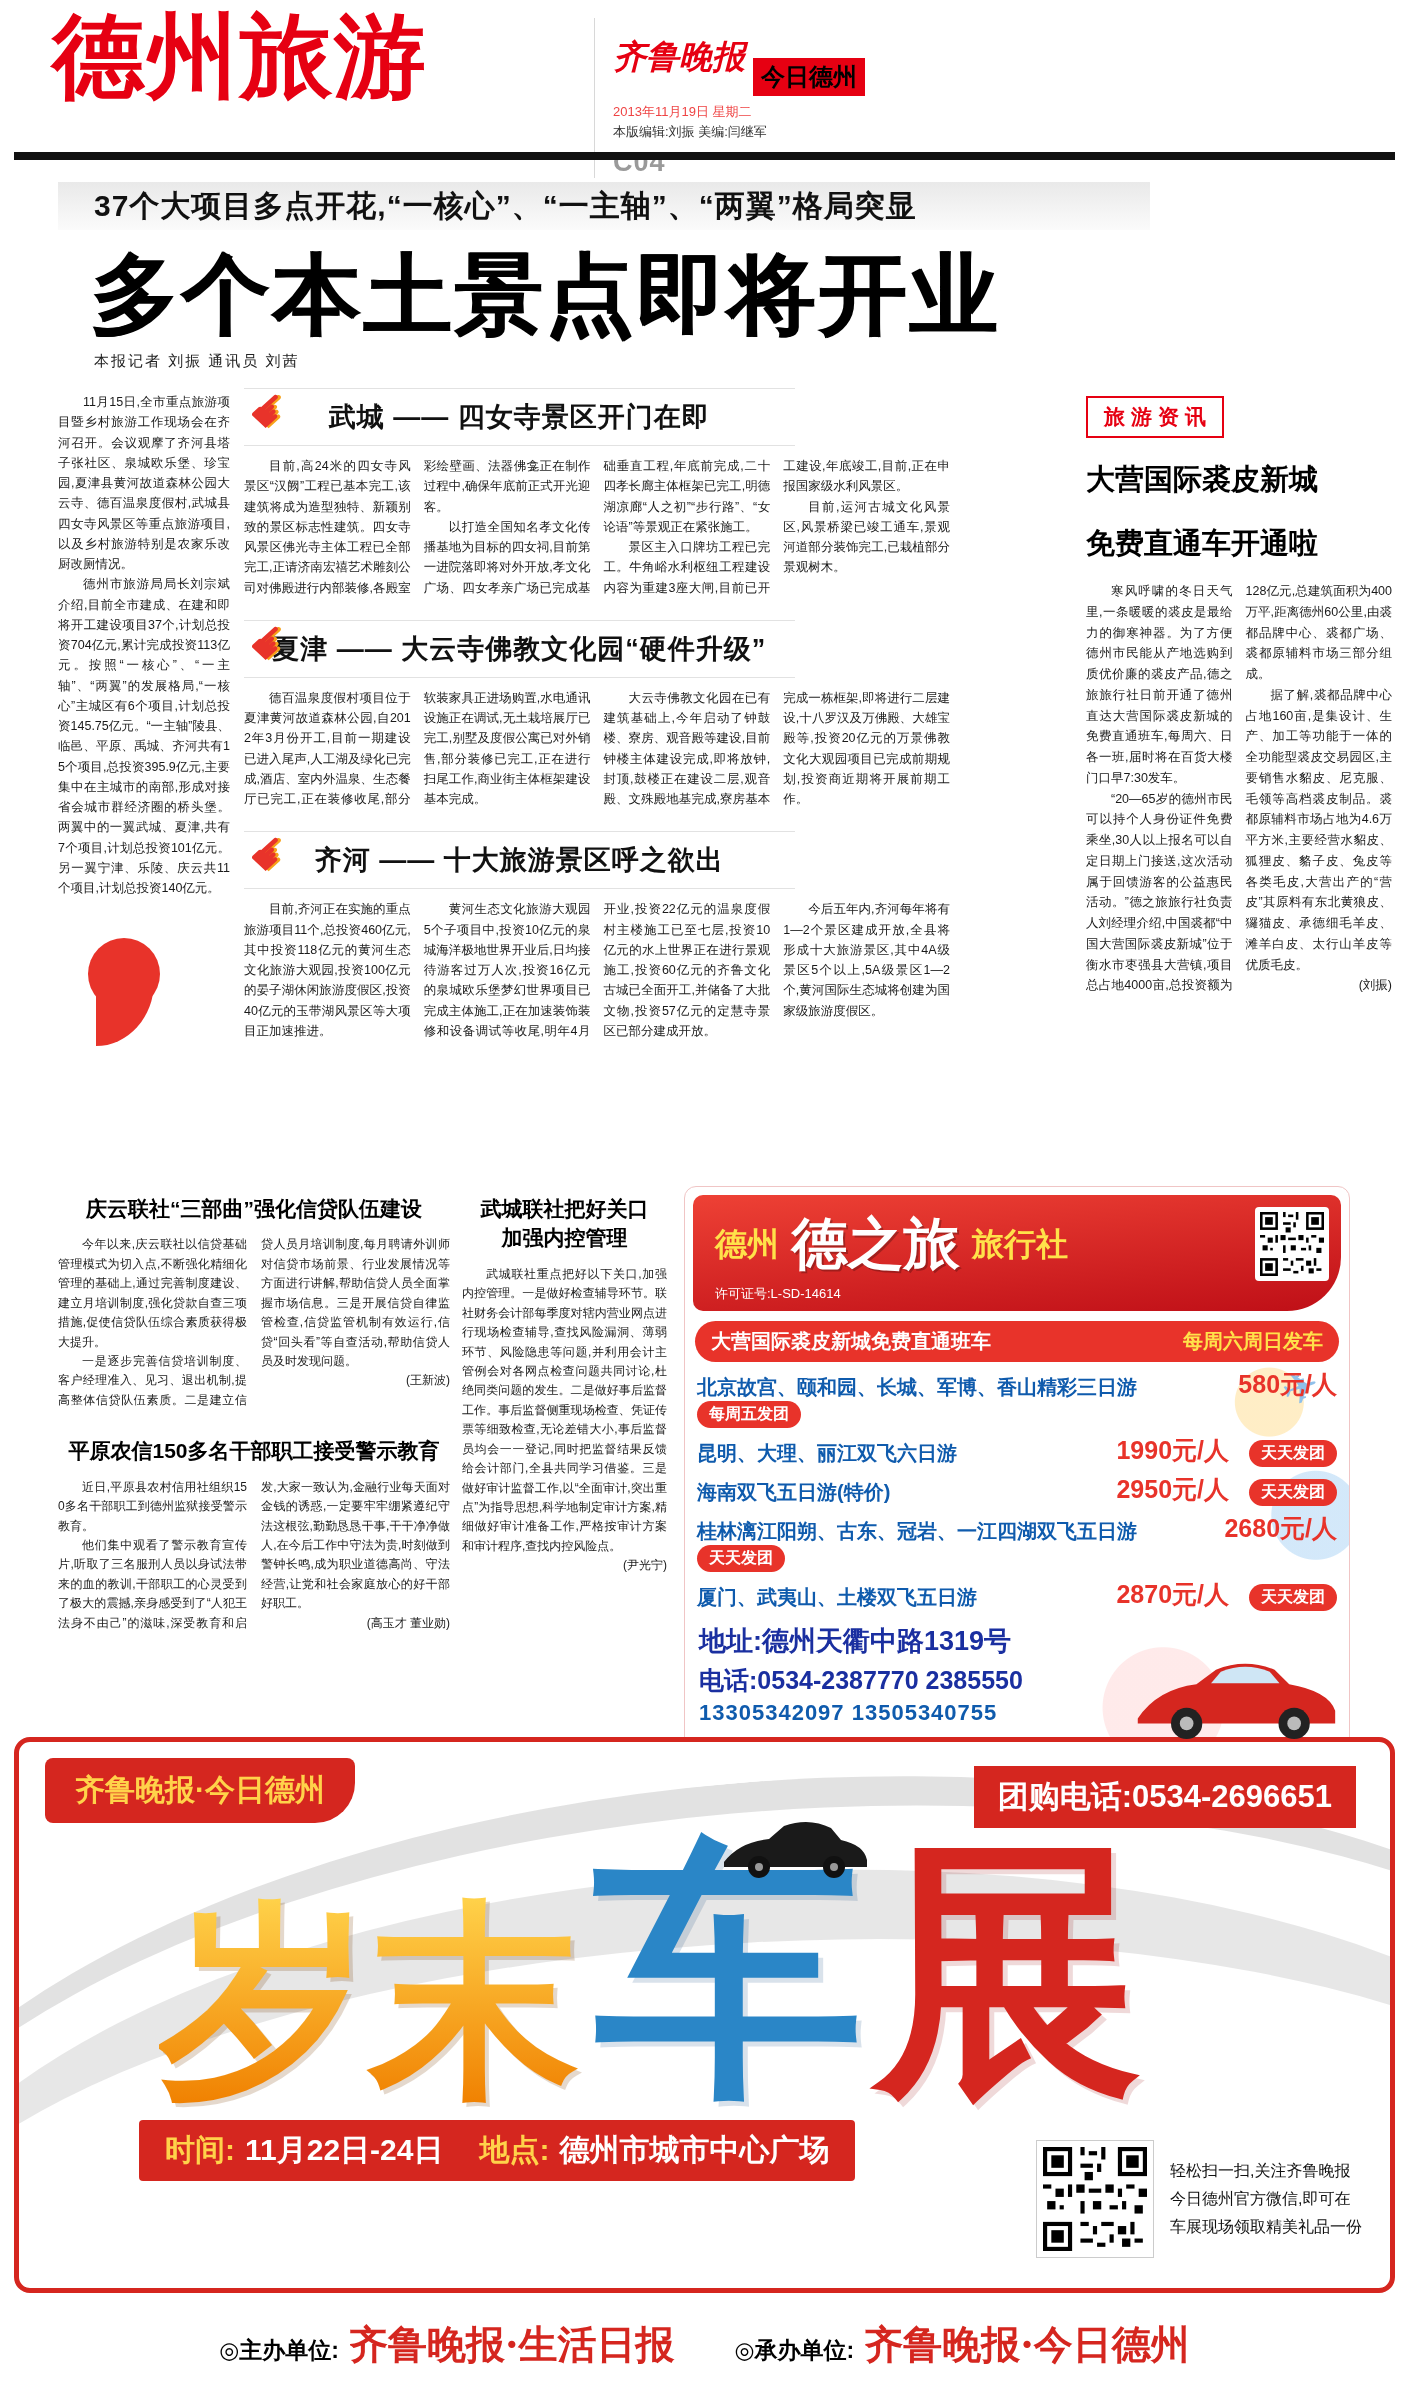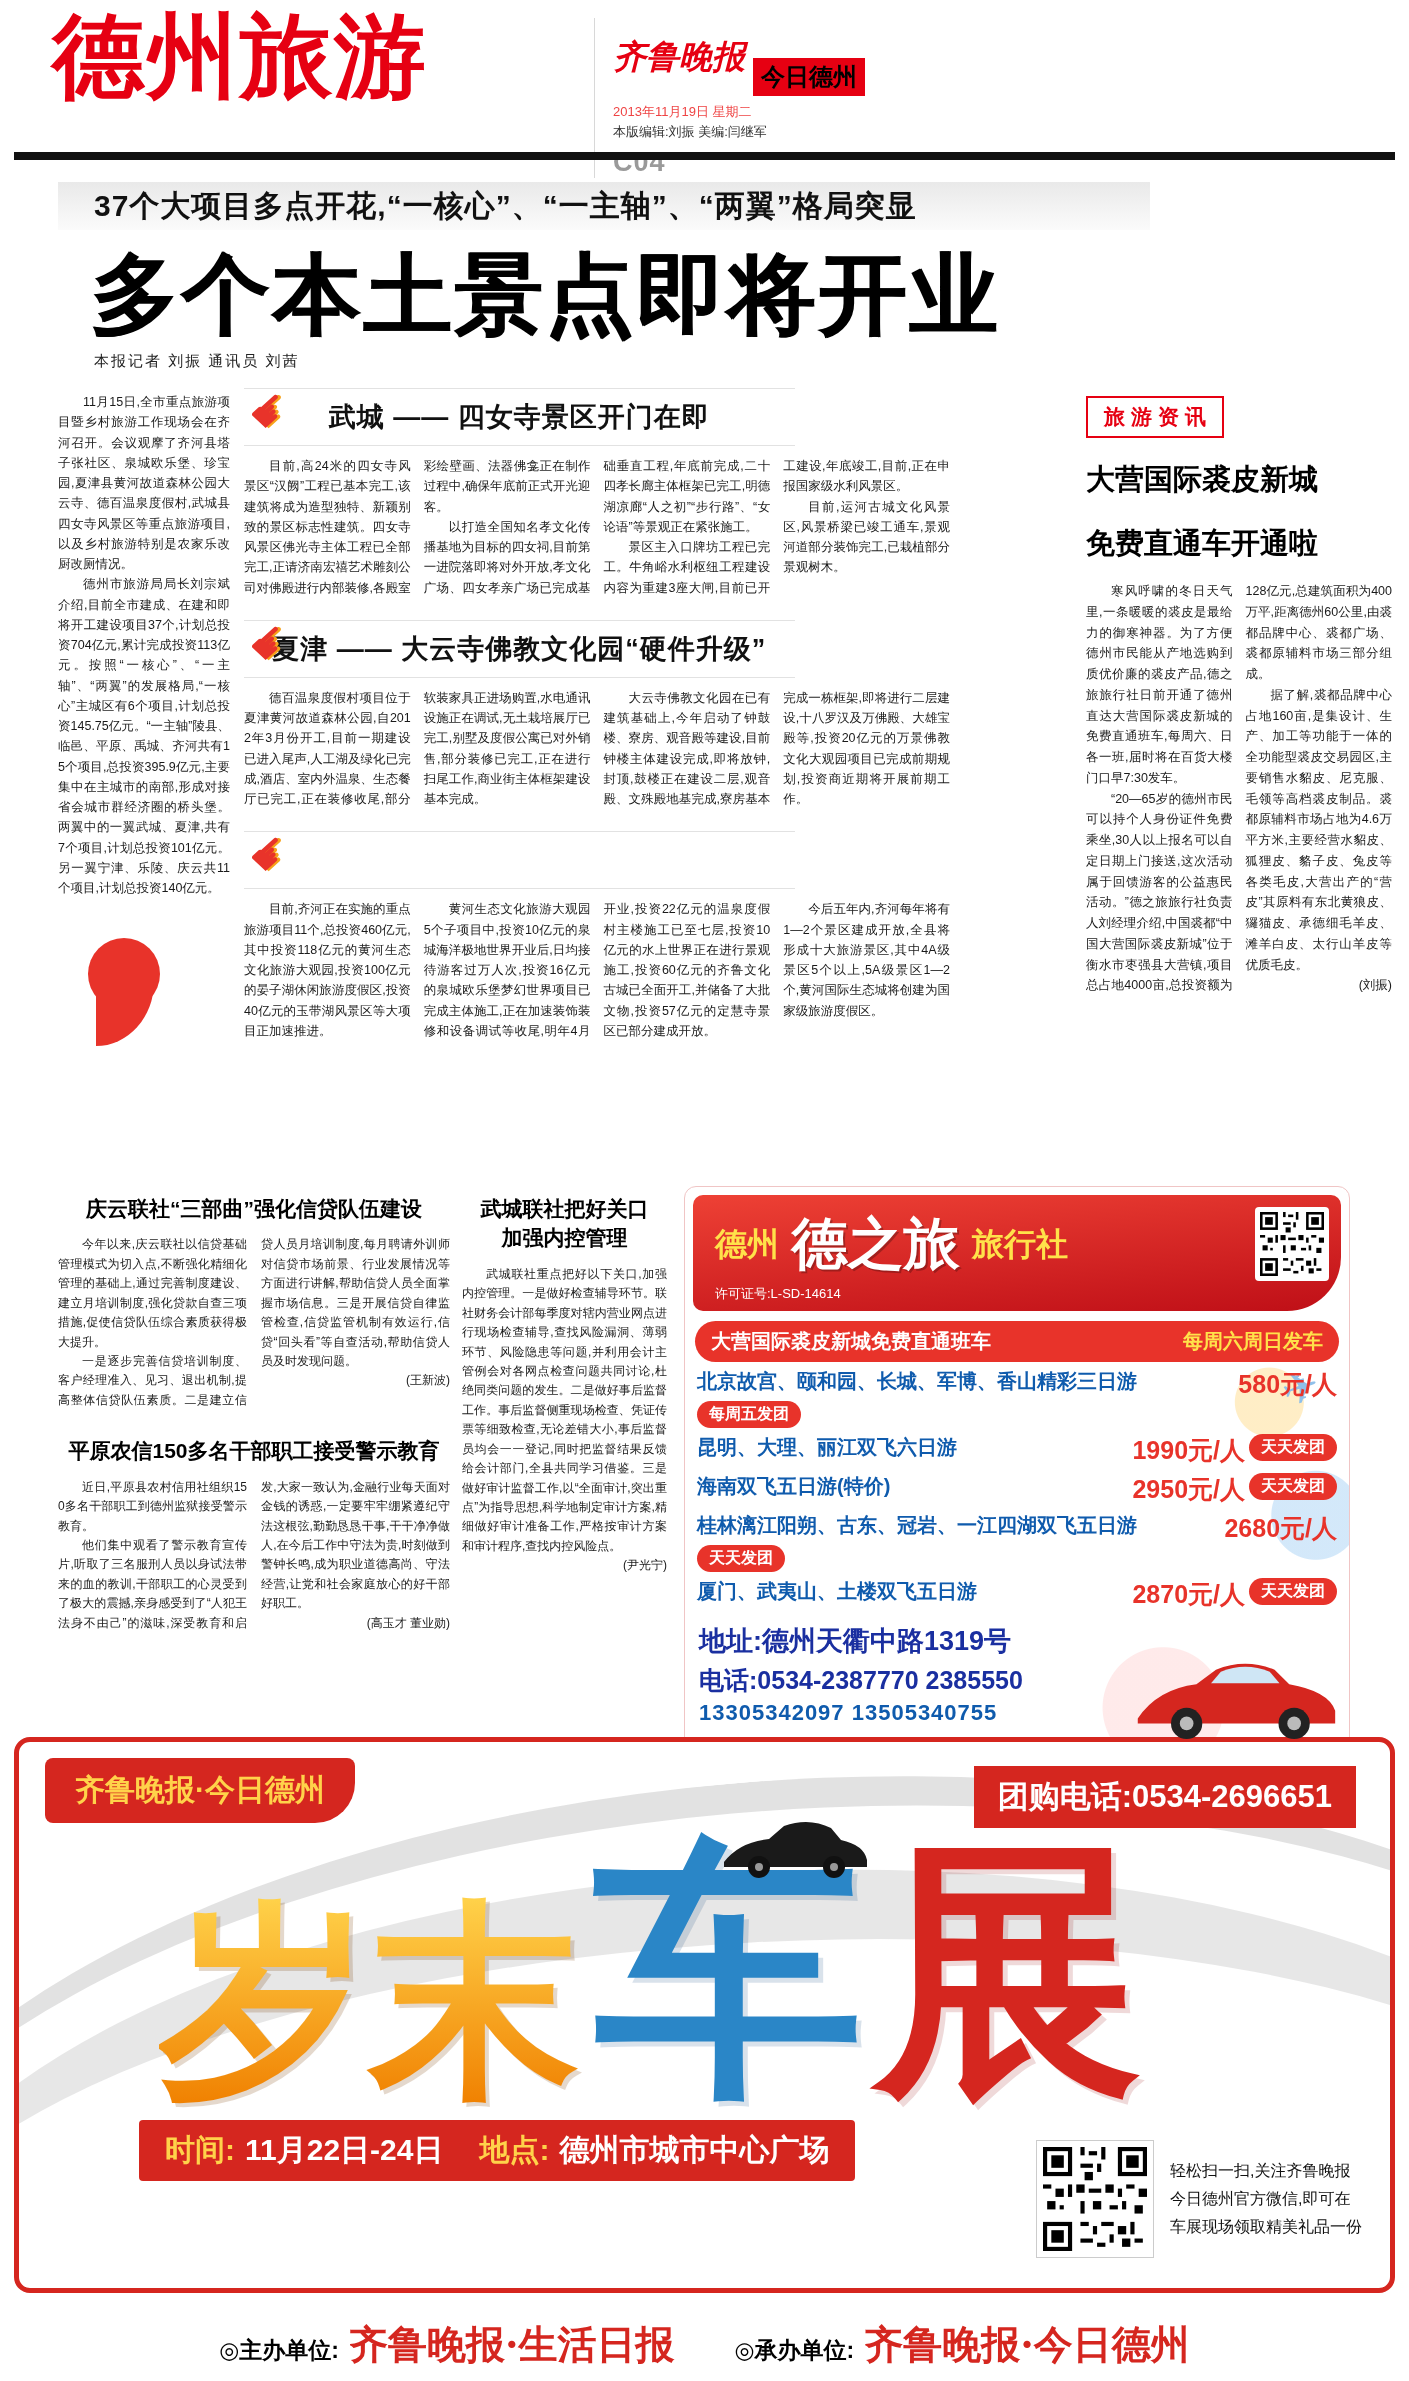--- a/index.html
+++ b/index.html
@@ -75,21 +75,21 @@
   border-radius:10px 10px 54px 10px;padding:12px 100px 8px 22px;color:#fff;}
 .ta-city{color:#ffe24a;font-size:32px;font-weight:900;vertical-align:middle;}
 .ta-brand{font-size:56px;font-weight:900;margin:0 8px;vertical-align:middle;text-shadow:2px 2px 0 rgba(0,0,0,.25);}
 .ta-suffix{color:#ffe24a;font-size:32px;font-weight:900;vertical-align:middle;}
 .ta-license{font-size:13px;margin-top:2px;}
 .qr-small{position:absolute;right:12px;top:12px;width:74px;height:74px;background:#fff;padding:5px;border-radius:4px;}
 .ta-shuttle{margin:10px 10px 4px;background:#e8332a;color:#fff;border-radius:28px;font-size:20px;
   font-weight:900;padding:7px 16px;display:flex;justify-content:space-between;align-items:center;}
 .ta-shuttle-badge{color:#ffe24a;}
 .ta-tours{margin:0 12px;position:relative;z-index:2;}
-.ta-tour{display:flex;flex-wrap:wrap;align-items:flex-start;margin-top:6px;column-gap:4px;}
+.ta-tour{display:flex;flex-wrap:wrap;align-items:flex-end;margin-top:6px;column-gap:20px;}
 .ta-route{color:#0f5bad;font-size:20px;font-weight:900;}
 .ta-price{color:#e8332a;font-size:25px;font-weight:900;margin-left:auto;}
 .ta-badge{background:#e8332a;color:#fff;font-size:16px;font-weight:700;padding:3px 12px;border-radius:15px;}
 .ta-address{color:#1a2fa0;font-size:27px;font-weight:900;margin:12px 14px 0;position:relative;z-index:2;}
 .ta-phone{color:#1a2fa0;font-size:25px;font-weight:900;margin:5px 14px 0;position:relative;z-index:2;}
 .ta-phone2{color:#0f5bad;font-size:22px;font-weight:700;margin:3px 14px 0;letter-spacing:1px;position:relative;z-index:2;}
 .plane-icon{position:absolute;right:30px;top:175px;font-size:44px;color:#8fc0ea;transform:rotate(-18deg);}
 .car-svg{position:absolute;right:6px;bottom:4px;width:215px;height:100px;z-index:1;}
 
 
@@ -228,20 +228,21 @@
     </div>
     <div class="story-body">
       <p>德百温泉度假村项目位于夏津黄河故道森林公园,自2012年3月份开工,目前一期建设已进入尾声,人工湖及绿化已完成,酒店、室内外温泉、生态餐厅已完工,正在装修收尾,部分软装家具正进场购置,水电通讯设施正在调试,无土栽培展厅已完工,别墅及度假公寓已对外销售,部分装修已完工,正在进行扫尾工作,商业街主体框架建设基本完成。</p>
       <p>大云寺佛教文化园在已有建筑基础上,今年启动了钟鼓楼、寮房、观音殿等建设,目前钟楼主体建设完成,即将放钟,封顶,鼓楼正在建设二层,观音殿、文殊殿地基完成,寮房基本完成一栋框架,即将进行二层建设,十八罗汉及万佛殿、大雄宝殿等,投资20亿元的万景佛教文化大观园项目已完成前期规划,投资商近期将开展前期工作。</p>
     </div>
   </section>
 
   <section class="story">
     <div class="story-head">
       <span class="hand-icon">☛</span>
+      <h2 class="story-title">齐河 —— 十大旅游景区呼之欲出</h2>
     </div>
     <div class="story-body">
       <p>目前,齐河正在实施的重点旅游项目11个,总投资460亿元,其中投资118亿元的黄河生态文化旅游大观园,投资100亿元的晏子湖休闲旅游度假区,投资40亿元的玉带湖风景区等大项目正加速推进。</p>
       <p>黄河生态文化旅游大观园5个子项目中,投资10亿元的泉城海洋极地世界开业后,日均接待游客过万人次,投资16亿元的泉城欧乐堡梦幻世界项目已完成主体施工,正在加速装饰装修和设备调试等收尾,明年4月开业,投资22亿元的温泉度假村主楼施工已至七层,投资10亿元的水上世界正在进行景观施工,投资60亿元的齐鲁文化古城已全面开工,并储备了大批文物,投资57亿元的定慧寺景区已部分建成开放。</p>
       <p>今后五年内,齐河每年将有1—2个景区建成开放,全县将形成十大旅游景区,其中4A级景区5个以上,5A级景区1—2个,黄河国际生态城将创建为国家级旅游度假区。</p>
     </div>
   </section>
 
 </div>
 

